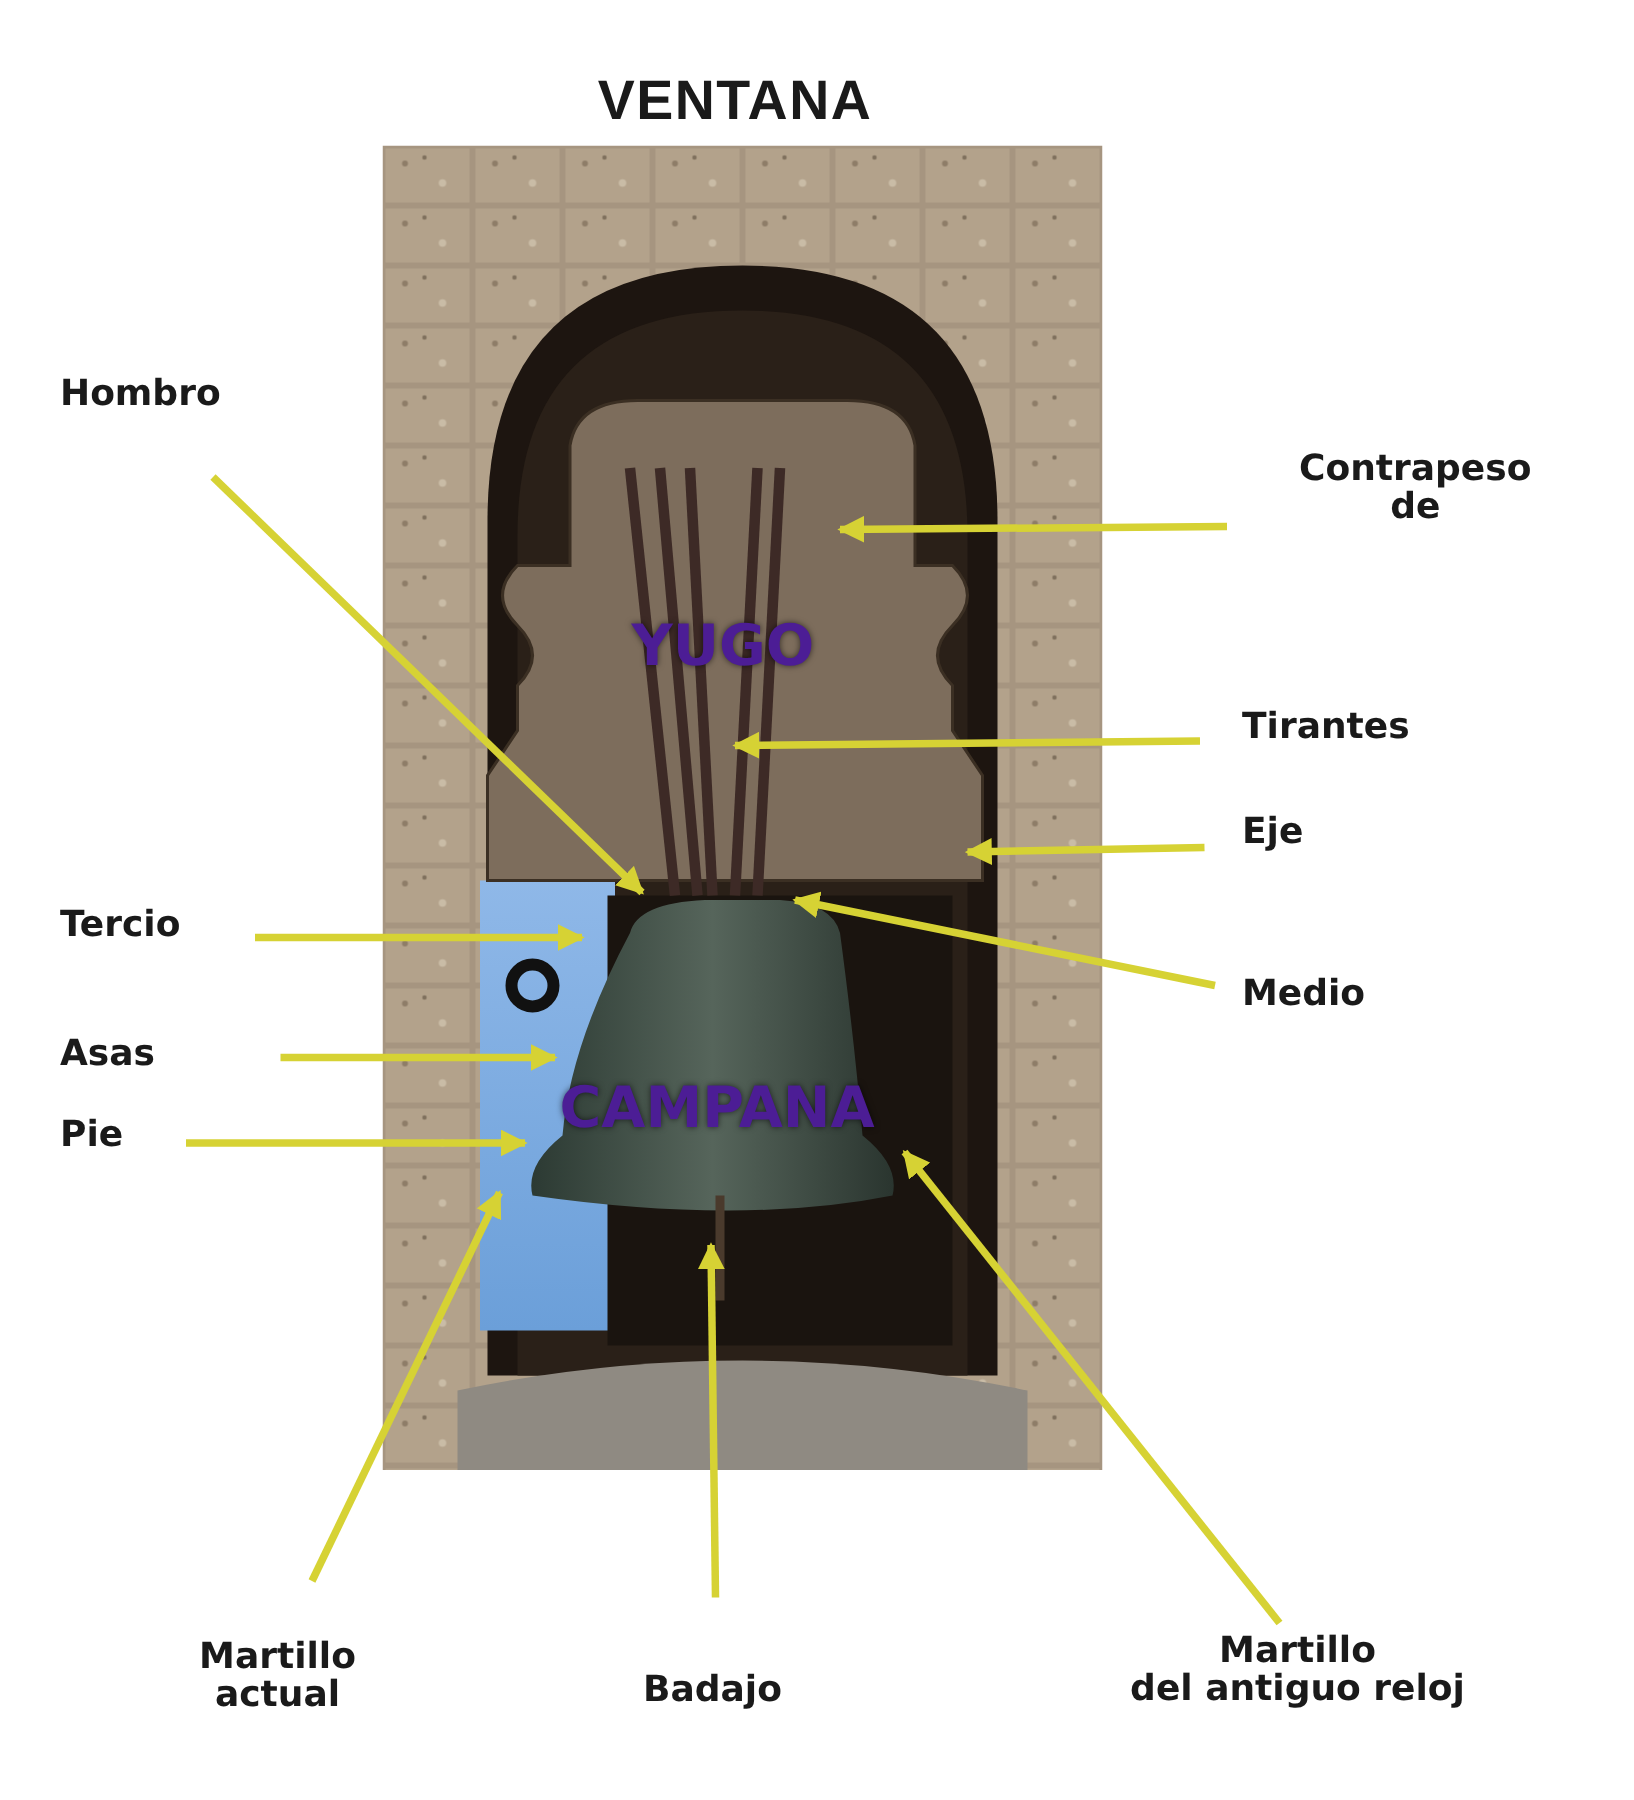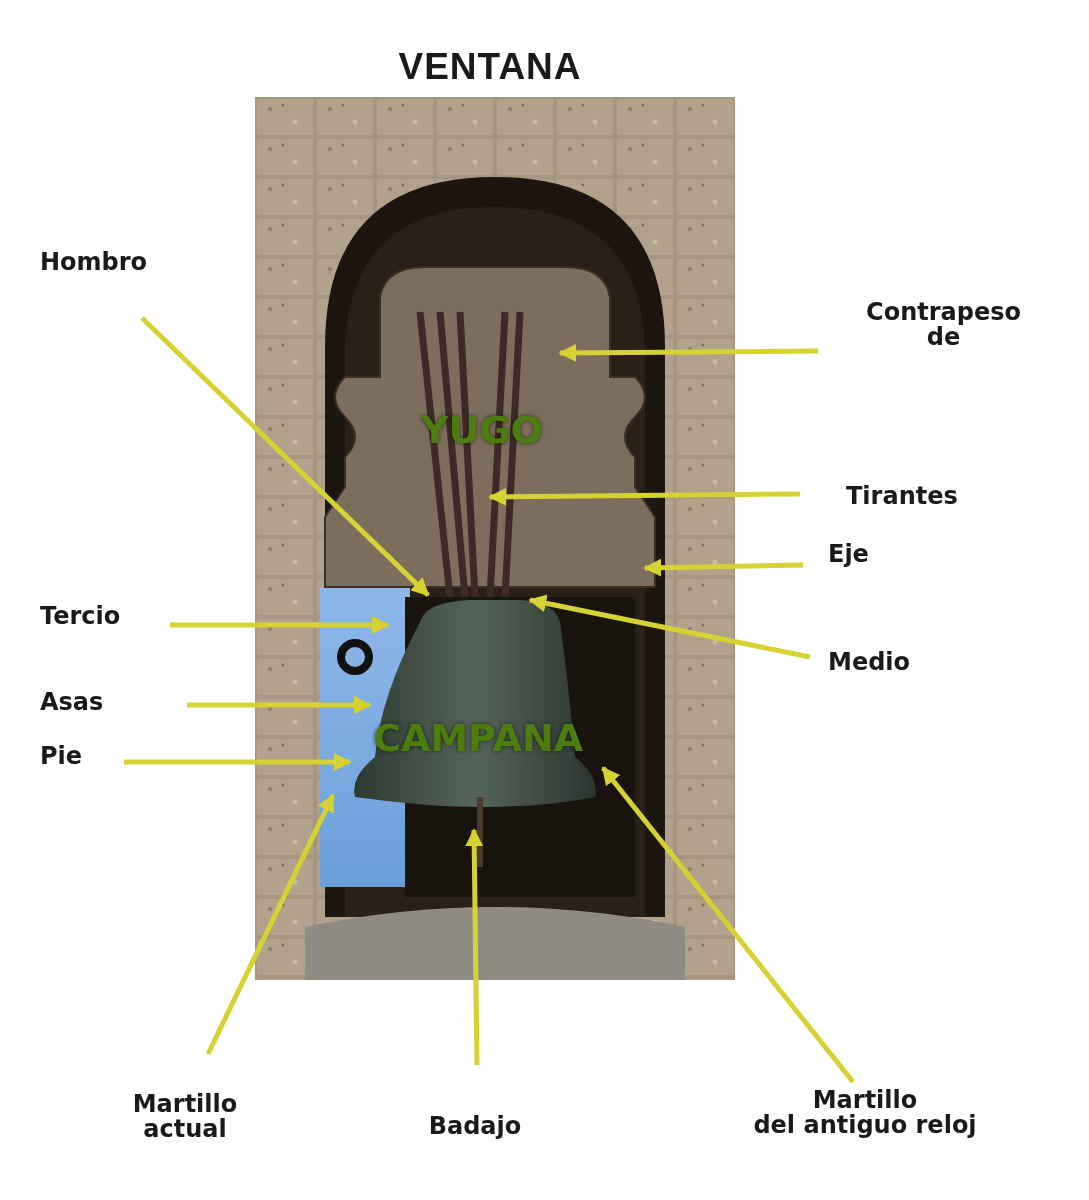--- a/index.html
+++ b/index.html
@@ -3,21 +3,21 @@
 <meta charset="utf-8">
 <style>
   html, body { margin:0; padding:0; background:#ffffff; }
   body { width:1089px; height:1200px; position:relative; overflow:hidden;
          font-family:"DejaVu Sans", sans-serif; color:#1a1a1a; }
   .label { position:absolute; font-weight:bold; font-size:24px; line-height:1.05; white-space:nowrap; }
   .label.center { text-align:center; }
   .title { position:absolute; left:0; width:980px; top:46px; text-align:center;
            font-family:Liberation Sans, sans-serif; font-weight:bold; font-size:37px; letter-spacing:1px; }
   .photo { position:absolute; left:255px; top:97px; width:480px; height:883px; }
-  .overlay-text { position:absolute; color:#4d7c0f; font-weight:bold; font-size:38px;
+  .overlay-text { position:absolute; color:#4c1d95; font-weight:bold; font-size:38px;
                   text-shadow:0 0 4px rgba(0,0,0,0.6); white-space:nowrap; }
   svg.arrows { position:absolute; left:0; top:0; }
 </style>
 </head>
 <body>
 
 <div class="title">VENTANA</div>
 
 <svg class="photo" viewBox="0 0 480 883" width="480" height="883">
   <defs>
@@ -88,21 +88,21 @@
 
 <div class="label" style="left:40px; top:250px;">Hombro</div>
 <div class="label" style="left:40px; top:604px;">Tercio</div>
 <div class="label" style="left:40px; top:690px;">Asas</div>
 <div class="label" style="left:40px; top:744px;">Pie</div>
 
 <div class="label center" style="left:826px; top:300px; width:235px;">
   <div>Contrapeso</div>
   <div>de</div>
 </div>
-<div class="label" style="left:828px; top:484px;margin-left:18px;">Tirantes</div>
+<div class="label" style="left:828px; top:472px;">Tirantes</div>
 <div class="label" style="left:828px; top:542px;">Eje</div>
 <div class="label" style="left:828px; top:650px;">Medio</div>
 
 <div class="label center" style="left:90px; top:1092px; width:190px;">
   <div>Martillo</div>
   <div>actual</div>
 </div>
 <div class="label center" style="left:390px; top:1114px; width:170px;">Badajo</div>
 <div class="label center" style="left:690px; top:1088px; width:350px;">
   <div>Martillo</div>

